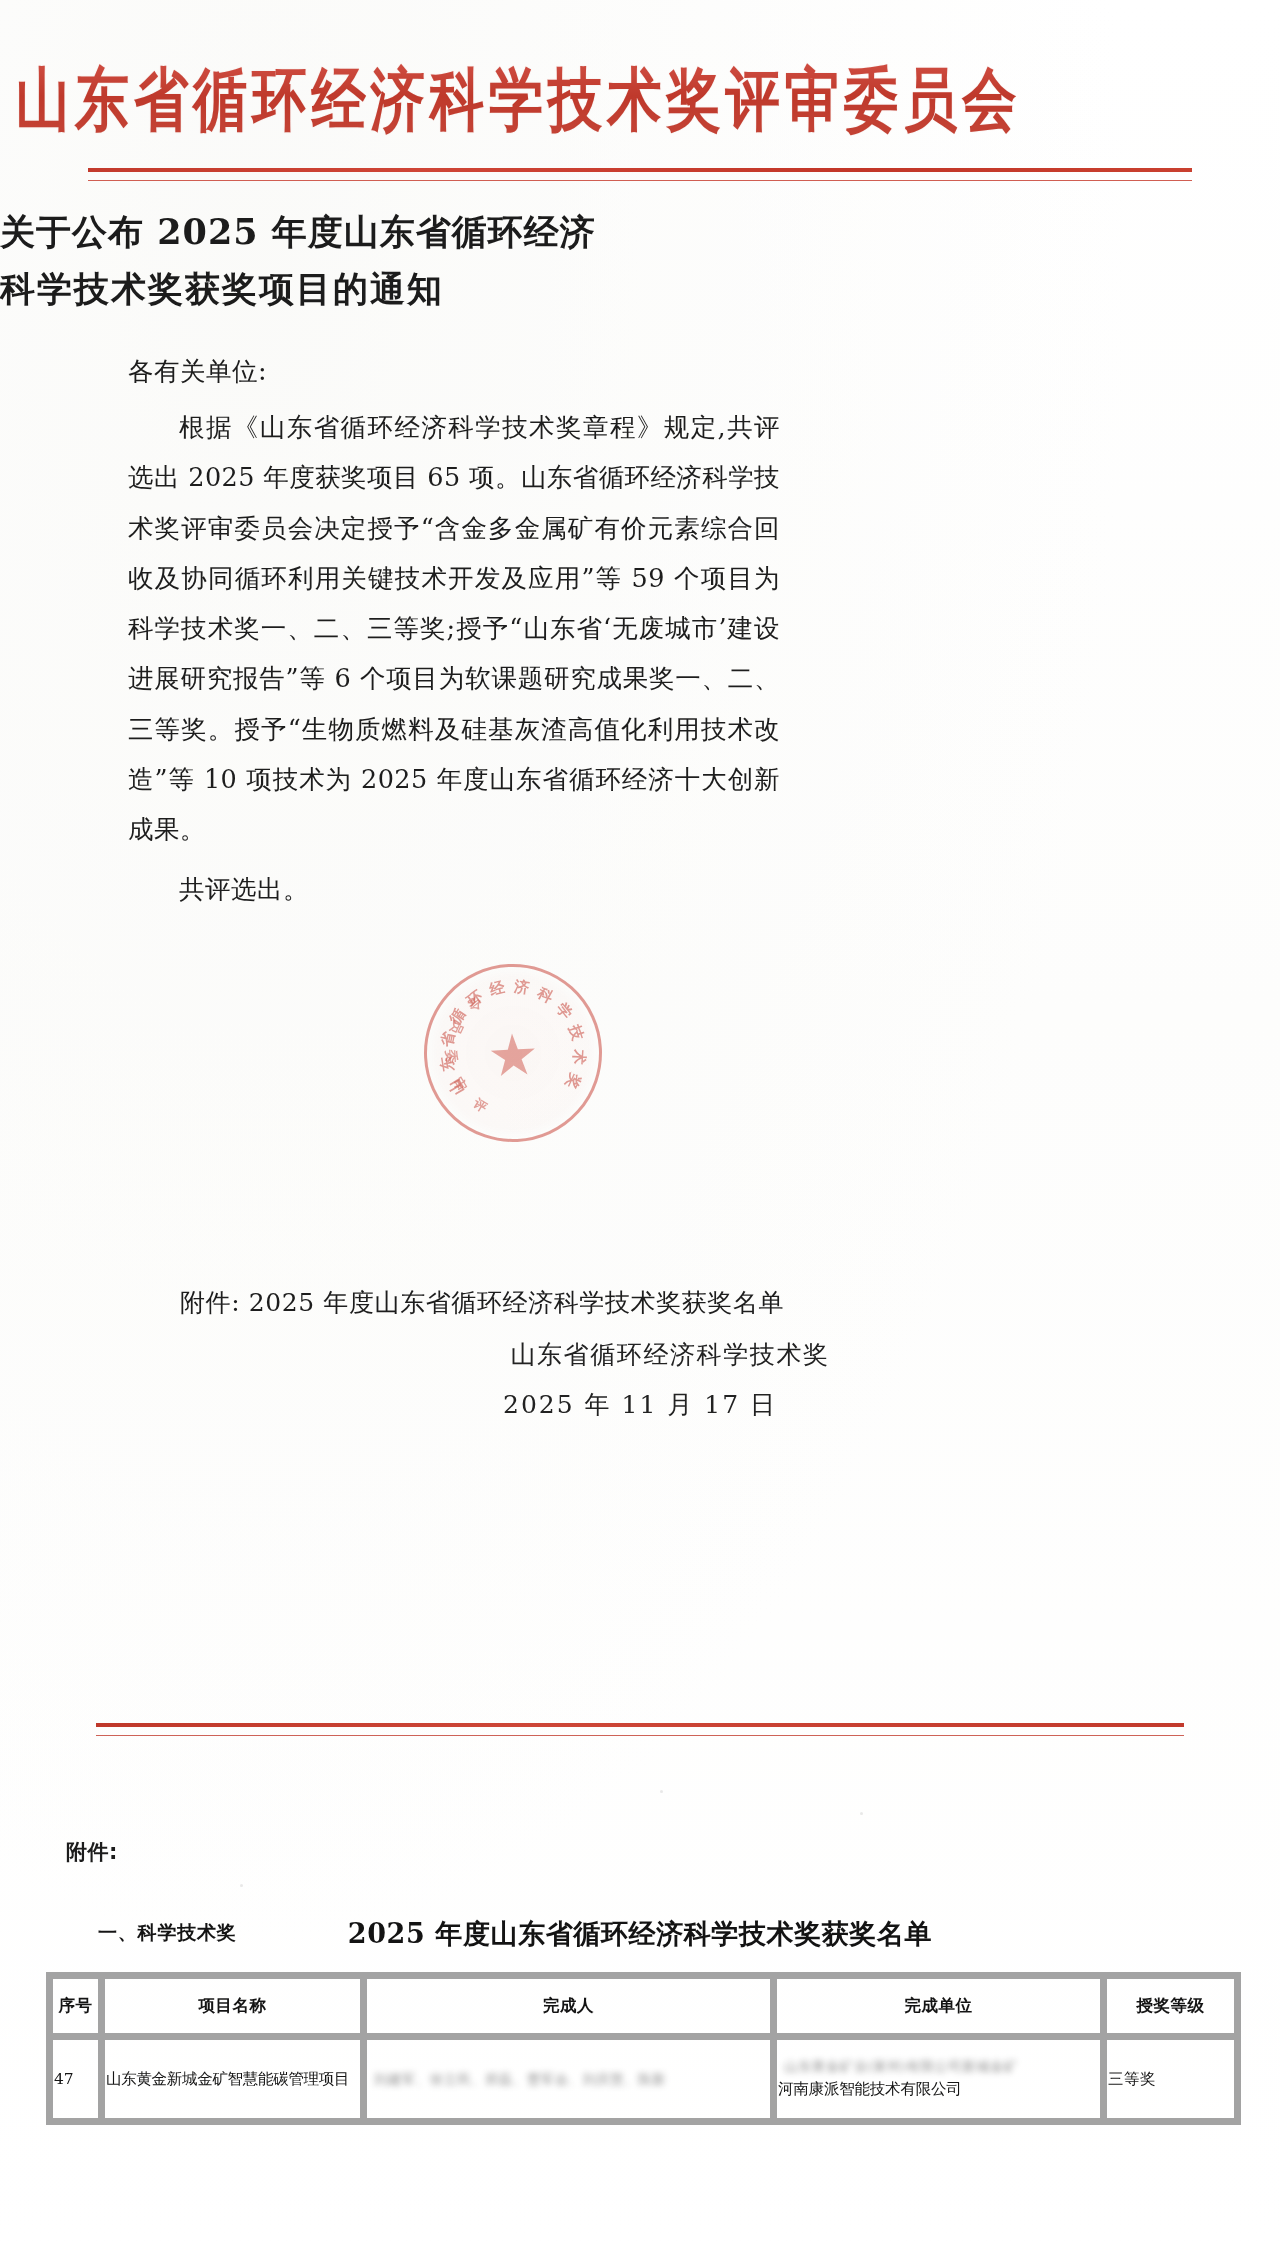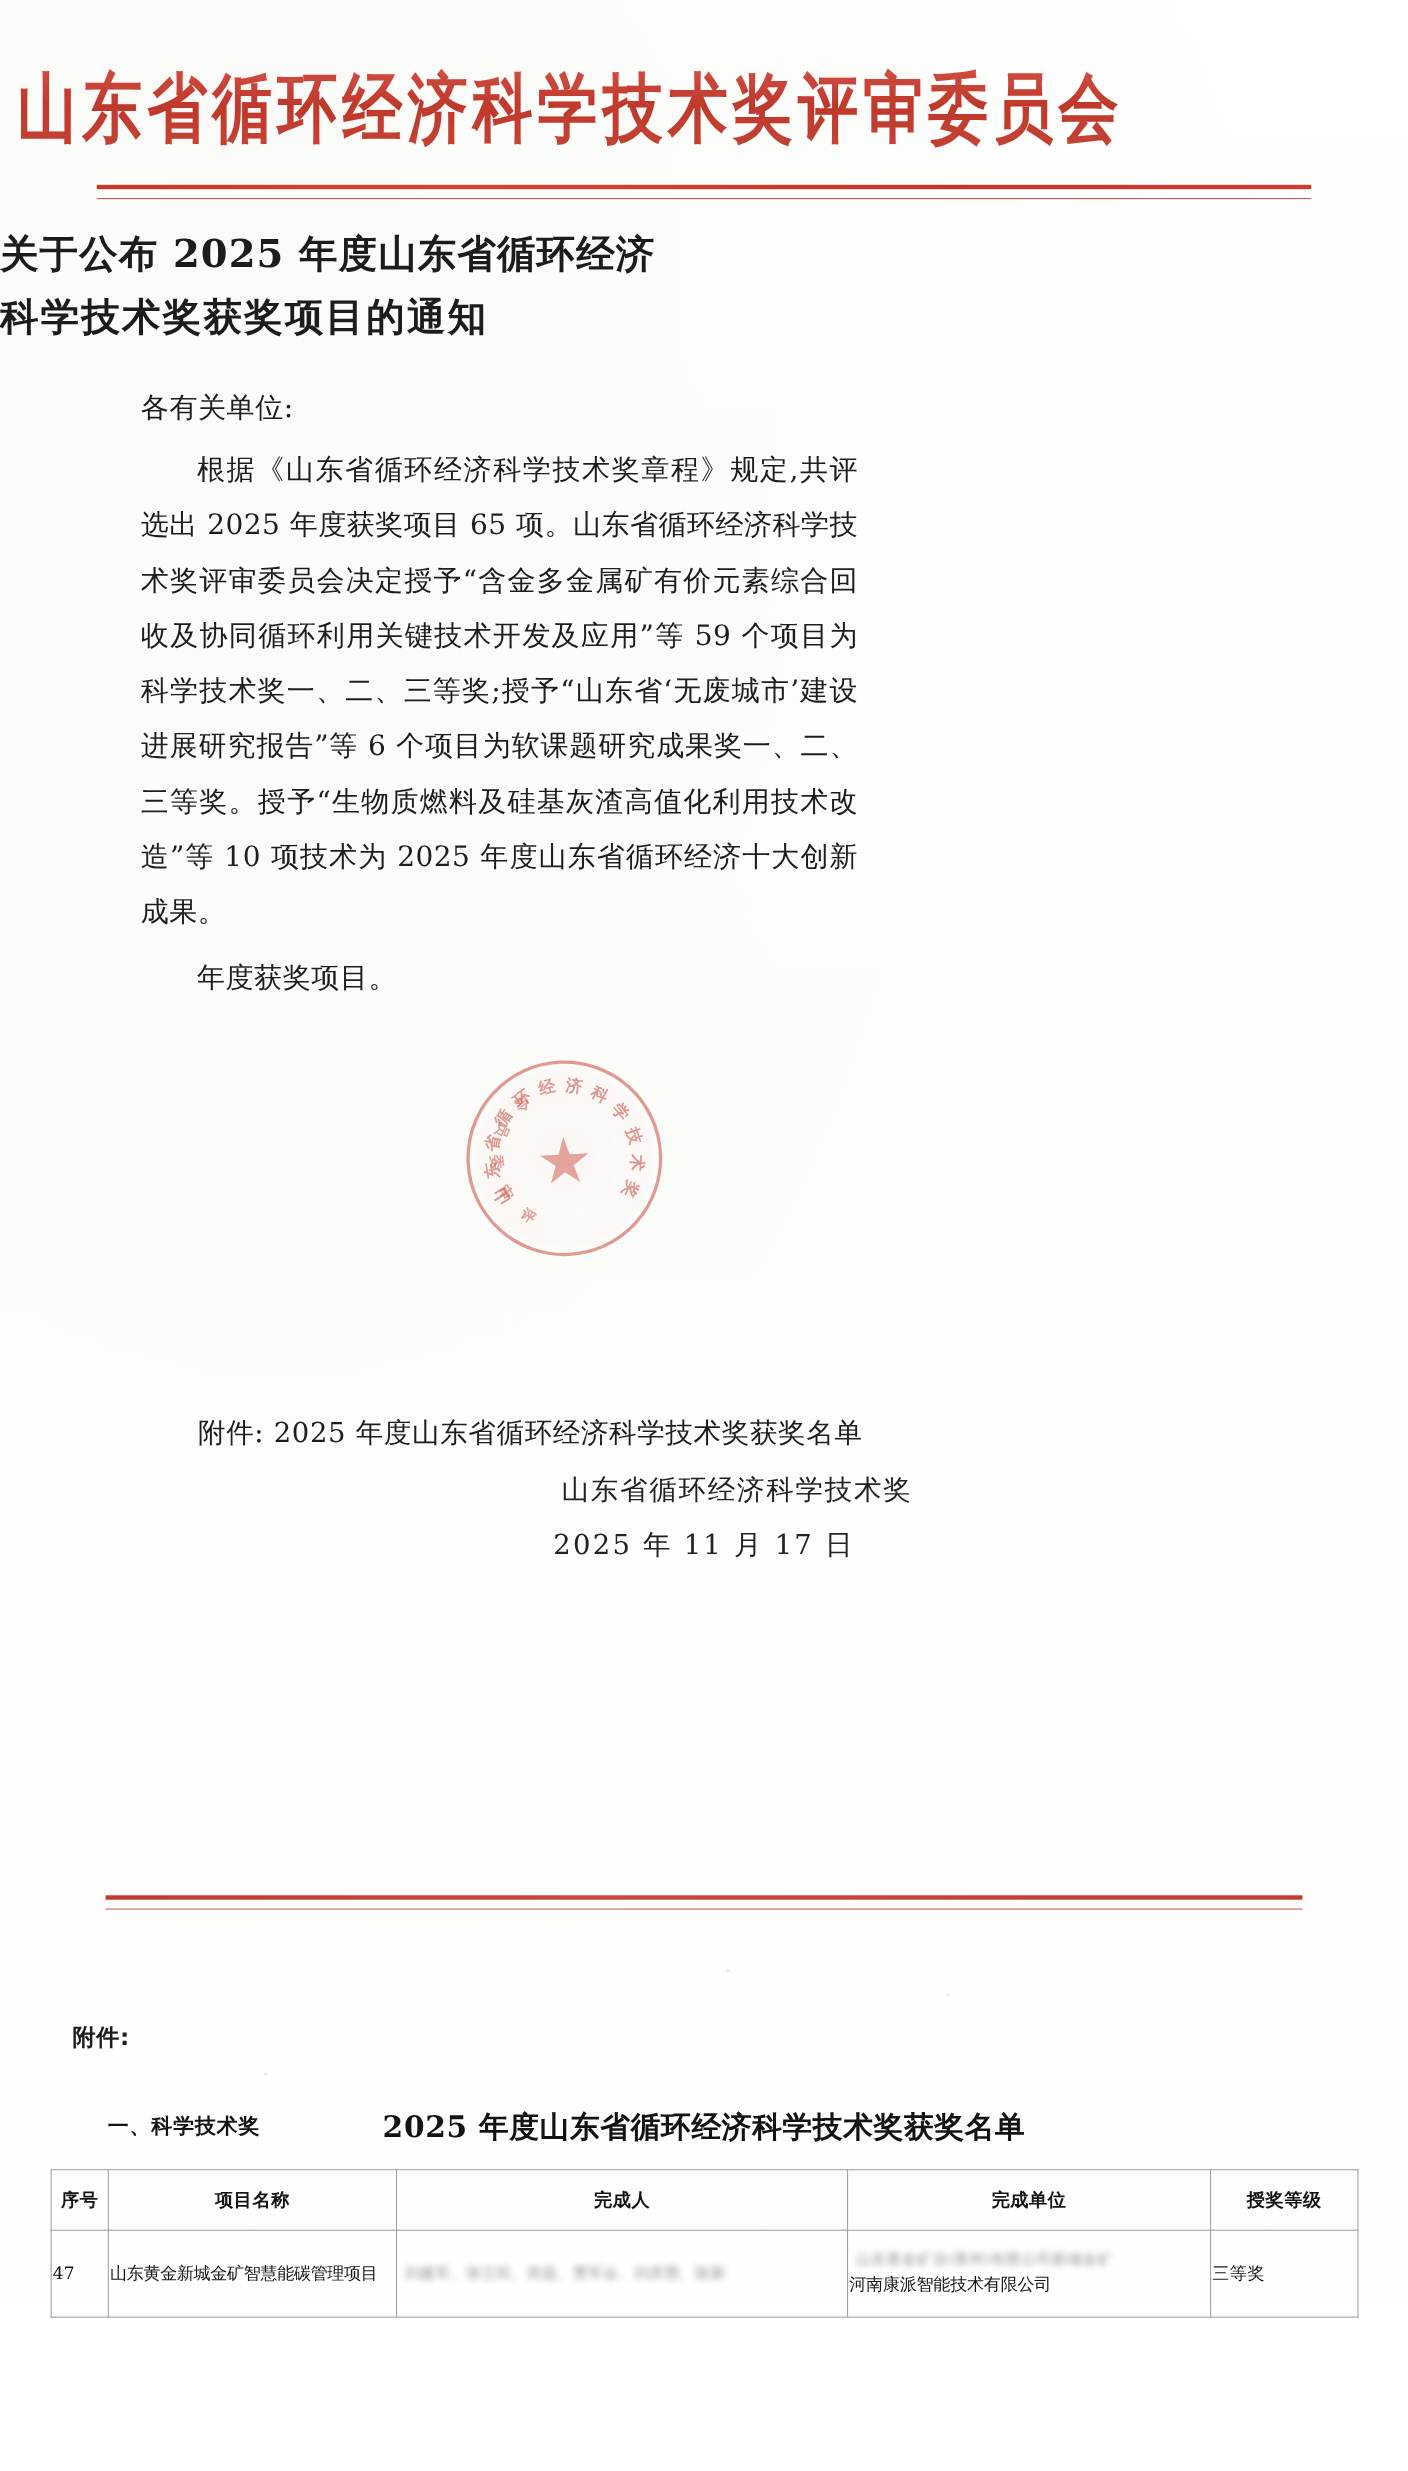--- a/index.html
+++ b/index.html
@@ -263,21 +263,21 @@
     position: absolute;
     top: 1972px;
     left: 46px;
     width: 1188px;
     border-collapse: collapse;
     table-layout: fixed;
     font-family: "DejaVu Sans", "Liberation Sans", sans-serif;
   }
   .award-table th,
   .award-table td {
-    border: 1px solid #a3a3a3;
+    border: 7px solid #a3a3a3;
     vertical-align: middle;
     font-size: 15.5px;
     color: #141414;
   }
   .award-table th {
     height: 52px;
     font-weight: bold;
     font-size: 16.5px;
     letter-spacing: 0.5px;
   }
@@ -347,21 +347,21 @@
   <div class="rule-thin"></div>
 
   <div class="notice-title">
     <span class="ln ln1">关于公布 2025 年度山东省循环经济</span>
     <span class="ln ln2">科学技术奖获奖项目的通知</span>
   </div>
 
   <div class="body-block">
     <p class="salutation">各有关单位:</p>
     <p class="para">根据《山东省循环经济科学技术奖章程》规定,共评选出 2025 年度获奖项目 65 项。山东省循环经济科学技术奖评审委员会决定授予“含金多金属矿有价元素综合回收及协同循环利用关键技术开发及应用”等 59 个项目为科学技术奖一、二、三等奖;授予“山东省‘无废城市’建设进展研究报告”等 6 个项目为软课题研究成果奖一、二、三等奖。授予“生物质燃料及硅基灰渣高值化利用技术改造”等 10 项技术为 2025 年度山东省循环经济十大创新成果。</p>
-    <p class="para-short">年度获奖项目。</p>
+    <p class="para-short">共评选出。</p>
   </div>
 
   <div class="attach-line">附件: 2025 年度山东省循环经济科学技术奖获奖名单</div>
 
   <div class="signature">
     <span class="sig-l sig-org1">山东省循环经济科学技术奖</span>
     <span class="sig-l sig-date">2025 年 11 月 17 日</span>
   </div>
 
   <div class="seal">

